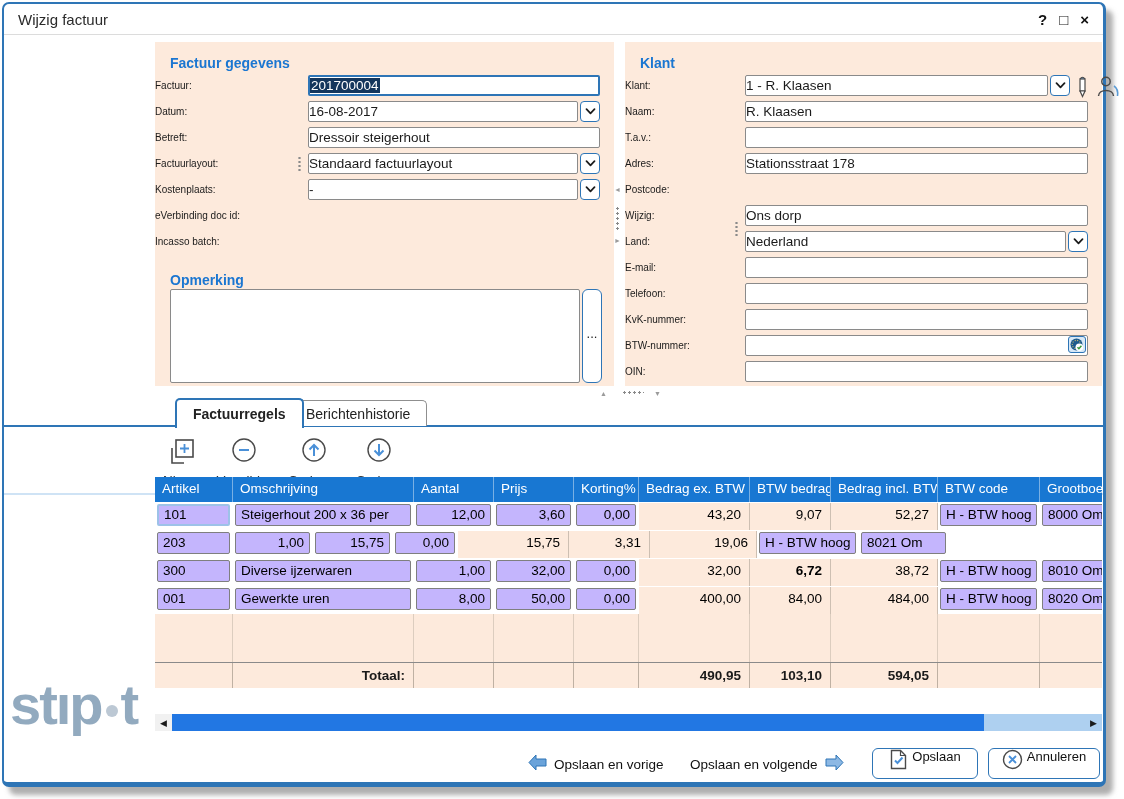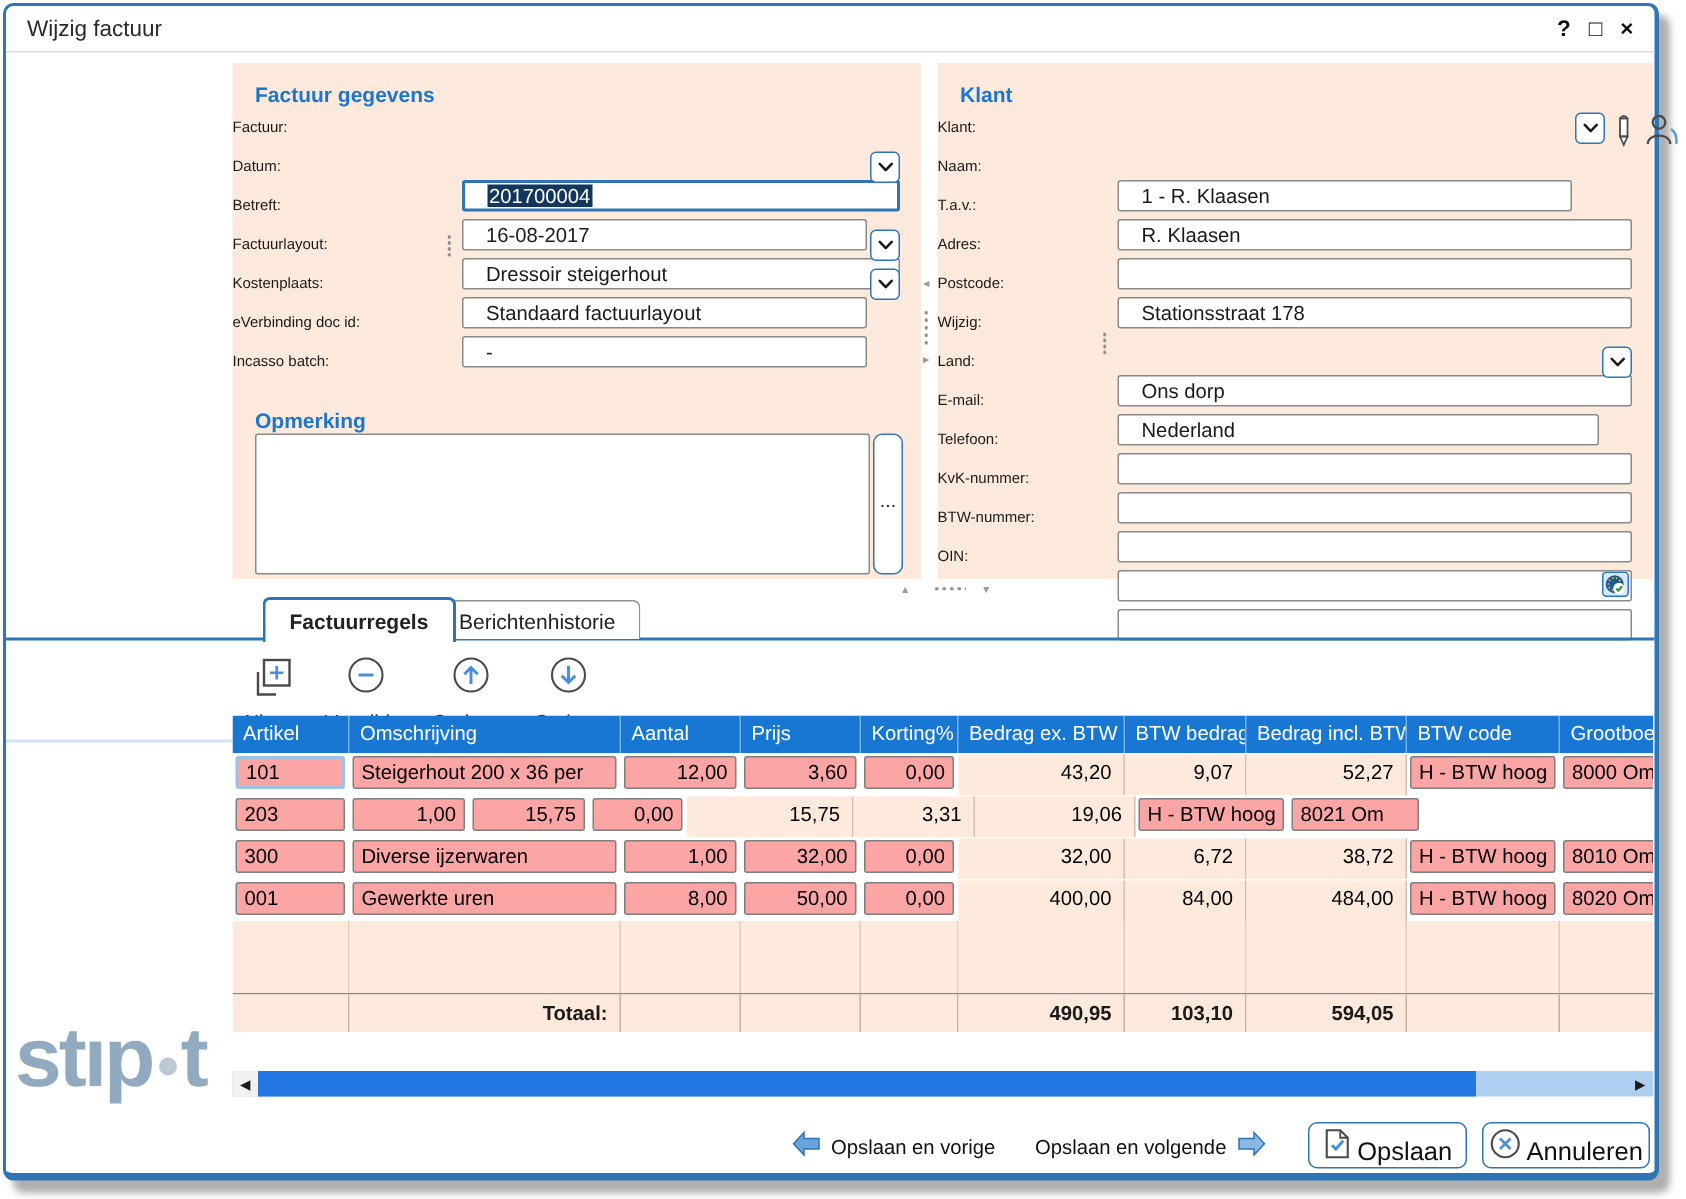--- a/index.html
+++ b/index.html
@@ -19,21 +19,21 @@
   .panel { position:absolute; background:#fdeadc; }
   #invoice-panel { left:151px; top:38px; width:459px; height:344px; }
   #customer-panel { left:621px; top:38px; width:477px; height:344px; }
   .panel-heading { position:absolute; left:15px; top:13px; font-size:14px; font-weight:700; color:#1b76d1; }
   .fields { position:absolute; left:0; top:33px; width:100%; }
   .frow { position:relative; height:26px; display:flex; align-items:flex-start; }
   .flabel { display:inline-block; text-align:left; font-size:10px; color:#1a1a1a; line-height:21px; flex:none; }
   #invoice-panel .flabel { width:138px; margin-right:15px; }
   #customer-panel .flabel { width:100px; margin-right:20px; }
   .finput { position:relative; height:21px; border:1px solid #8a8a8a; border-radius:2px; background:#fff;
-    font-size:13.5px; color:#1a1a1a; line-height:19px; padding:0 15px; white-space:nowrap; overflow:hidden; flex:none;margin-top:45px; }
+    font-size:13.5px; color:#1a1a1a; line-height:19px; padding:0 0; white-space:nowrap; overflow:hidden; flex:none; }
   .finput.focused { border:2px solid #2e75b6; line-height:17px; }
   .finput .sel { background:#14365c; color:#fff; padding:0 1px; }
   .combo-btn { flex:none; width:20px; height:21px; margin-left:2px; border:1.5px solid #2e75b6; border-radius:4px;
     background:#fff; display:inline-flex; align-items:center; justify-content:center; }
   .grip-v { position:absolute; width:3px; height:15px; top:3px;
     background-image:radial-gradient(circle,#8a8a8a 1px,transparent 1.3px); background-size:3px 4px; }
   #invoice-panel .grip-v { left:143px; }
   #customer-panel .grip-v { left:110px; top:16px; }
   .inline-icon { flex:none; display:inline-flex; align-items:flex-end; margin-left:6px; height:23px; }
   .vbtn { position:absolute; right:1px; top:0px; width:18px; height:17px; border:1px solid #2e75b6; border-radius:3px;
@@ -63,21 +63,21 @@
   .tbtn .tlabel { font-size:13.5px; color:#333; }
   #toolbar-sep { position:absolute; left:0; top:489px; width:100%; height:2px; background:#cfe3f5; }
   
   #grid { position:absolute; left:151px; top:473px; width:947px; overflow:hidden; }
   .g-inner { width:965px; }
   .g-head { display:flex; height:25px; }
   .th { background:#1877d2; color:#fff; font-size:13.5px; padding:4px 0 0 7px; border-right:1px solid #79b0e4;
     white-space:nowrap; overflow:hidden; flex:none; }
   .trow { display:flex; height:28px; }
   .tcell { flex:none; position:relative; height:28px; }
-  .tcell .box { position:absolute; left:2px; right:3px; top:2px; height:22px; background:#fca5a5;
+  .tcell .box { position:absolute; left:2px; right:3px; top:2px; height:22px; background:#c4b5fd;
     border:1px solid #7f7f7f; border-radius:2px; font-size:13.5px; line-height:20px; padding:0 5px;
     white-space:nowrap; overflow:hidden; }
   .tcell .box.num { text-align:right; }
   .tcell .box.focus { border:2px solid #9dc2e8; line-height:18px; }
   .tcell.comp { background:#fdeadc; font-size:13.5px; text-align:right; padding:4px 8px 0 0;
     border-right:1px solid #cdbfb2; height:27px; margin-top:1px; }
   .g-strip { display:flex; height:48px; }
   .strip-cell { flex:none; background:#fdeadc; border-right:1px solid #dccdbf; height:48px; }
   .g-total { display:flex; height:26px; border-top:1px solid #8a8a8a; }
   .total-cell { flex:none; background:#fdeadc; border-right:1px solid #bfb1a3; font-size:13.5px; font-weight:700;
@@ -87,21 +87,21 @@
   #hscroll .sbtn { position:absolute; top:0; width:17px; height:17px; font-size:9px; color:#1a1a1a;
     display:flex; align-items:center; justify-content:center; }
   #hscroll .left { left:0; background:#f1f1f1; }
   #hscroll .right { right:0; background:transparent; }
   #hscroll .thumb { position:absolute; left:17px; top:0; width:812px; height:17px; background:#2277e3; }
   
   .linkbtn { position:absolute; top:750px; display:flex; align-items:center; gap:7px; font-size:13.5px; color:#111; }
   #save-prev { left:524px; }
   #save-next { left:686px; }
   .actbtn { position:absolute; top:744px; height:31px; border:1px solid #2e75b6; border-radius:6px; background:#fff;
-    display:flex; align-items:flex-end; justify-content:center; gap:4px; font-size:17px; color:#111; }
+    display:flex; align-items:flex-start; justify-content:center; gap:4px; font-size:13px; color:#111; }
   #save-button { left:868px; width:106px; }
   #cancel-button { left:984px; width:112px; }
   
   #logo { position:absolute; left:6px; top:668px; font-size:56px; font-weight:700; color:#92aabf;
     letter-spacing:-2px; display:flex; align-items:center; }
   #logo .dot { display:inline-block; width:12px; height:12px; border-radius:50%; background:#bcc8d4; margin:12px 3px 0 4px; }
 </style>
 </head>
 <body>
 
@@ -383,21 +383,21 @@
             <div class="tcell" style="width: 80px;">
               <div class="box num">1,00</div>
             </div>
             <div class="tcell" style="width: 80px;">
               <div class="box num">32,00</div>
             </div>
             <div class="tcell" style="width: 65px;">
               <div class="box num">0,00</div>
             </div>
             <div class="tcell comp" style="width: 111px;">32,00</div>
-            <div class="tcell comp" style="width: 81px;">6,72</div>
+            <div class="tcell comp" style="width: 81px; font-weight: bold;">6,72</div>
             <div class="tcell comp" style="width: 107px;">38,72</div>
             <div class="tcell" style="width: 102px;">
               <div class="box">H - BTW hoog</div>
             </div>
             <div class="tcell" style="width: 90px;">
               <div class="box">8010 Om</div>
             </div>
           </div>
           <div class="trow">
             <div class="tcell" style="width: 78px;">

